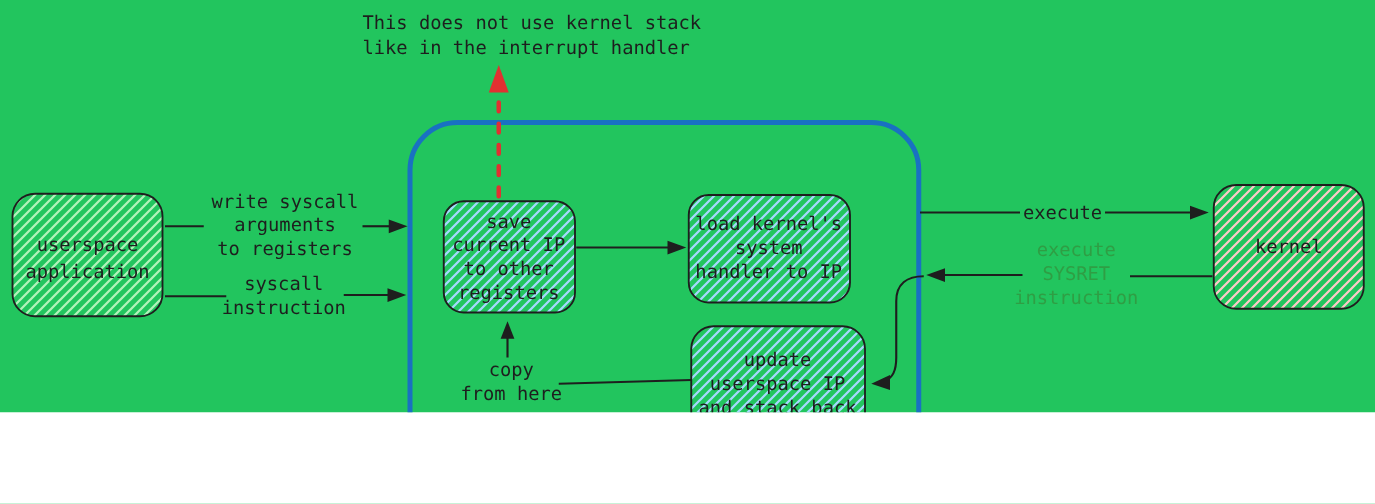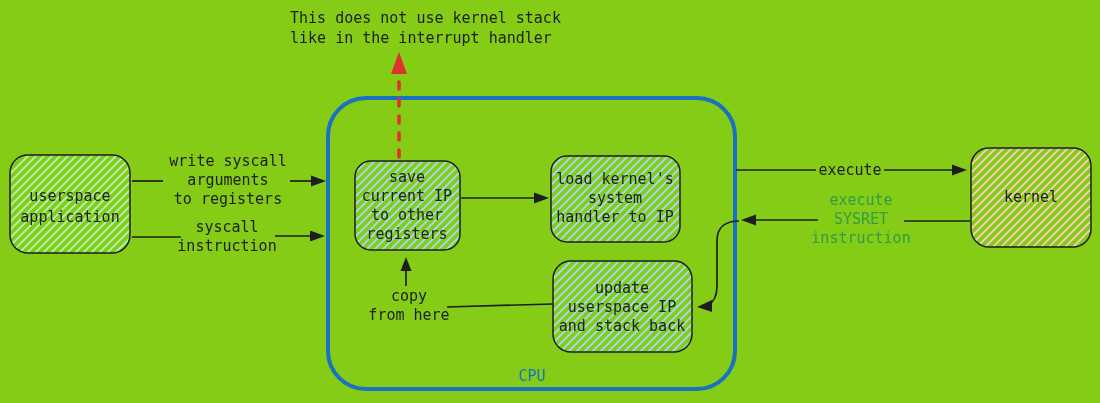--- a/index.html
+++ b/index.html
@@ -1,16 +1,16 @@
 <!DOCTYPE html>
 <html><head>
 <meta charset="utf-8">
 <style>
   html,body{margin:0;padding:0;background:#ffffff;}
-  .canvas{position:relative;width:1100px;height:403px;background:#84cc16;overflow:hidden;}
+  .canvas{position:relative;width:1100px;height:330px;background:#22c55e;overflow:hidden;}
   svg text{
     font-family:"DejaVu Sans Mono","Liberation Mono",monospace;
     font-size:15px;
     fill:#1e1e1e;
   }
   .mid{text-anchor:middle;}
   .green-t{fill:#2f9e44;}
   .blue-t{fill:#1971c2;}
   .box{stroke:#1e1e1e;stroke-width:1.5;}
   .cpu-box{stroke:#1971c2;stroke-width:4;fill:none;}

